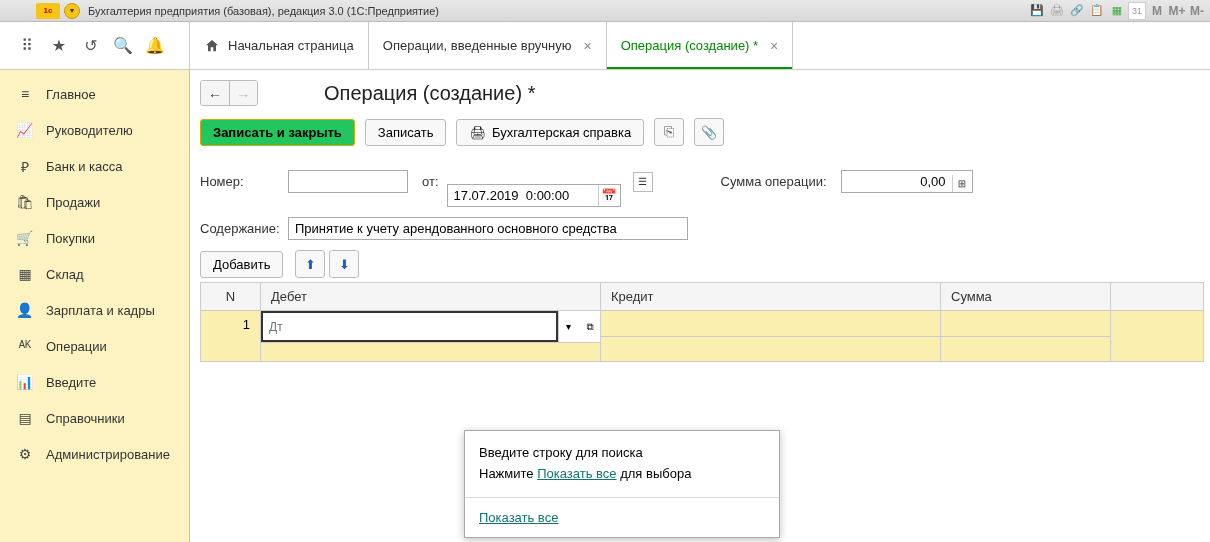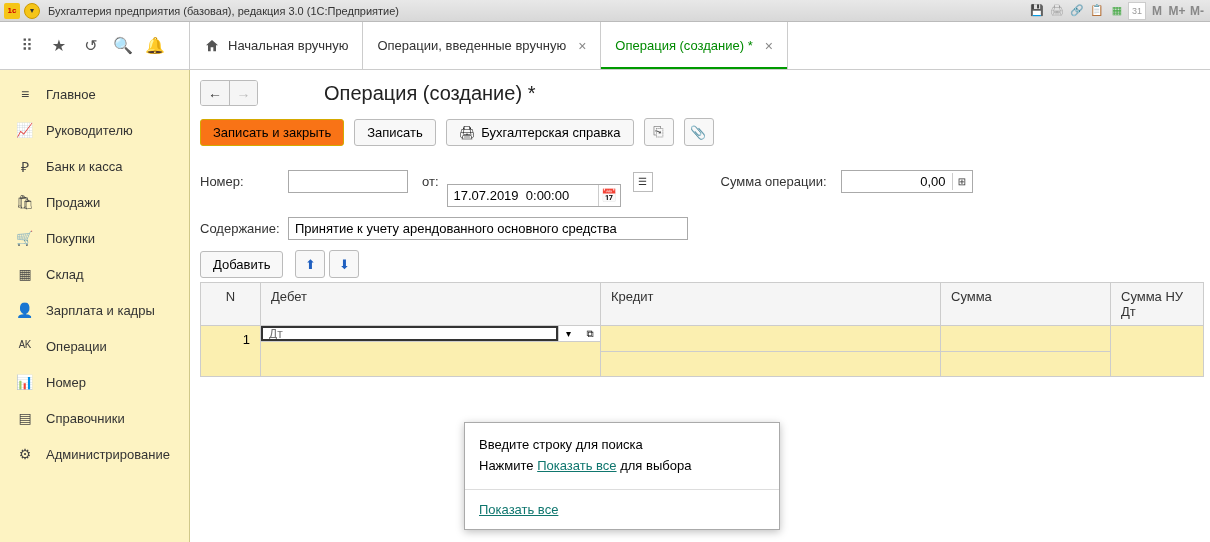--- a/index.html
+++ b/index.html
@@ -1,20 +1,20 @@
 <!DOCTYPE html>
 <html><head>
 <meta charset="utf-8">
 <style>
   * { box-sizing: border-box; margin: 0; padding: 0; font-family: Arial, sans-serif; }
   body { background: #fff; font-size: 13px; overflow: hidden; width: 1210px; height: 542px; }
 
   
   .titlebar { height: 22px; background: linear-gradient(#e8e8e8, #d8d8d8); border-bottom: 1px solid #bbb; display: flex; align-items: center; padding: 0 4px; gap: 4px; font-size: 11px; color: #333; }
-  .titlebar .app-icon { width: 16px; height: 16px; background: #f5c518; border-radius: 2px; display: flex; align-items: center; justify-content: center; font-size: 8px; font-weight: bold; color: #c00; }
+  .titlebar .app-icon { width: 24px; height: 16px; background: #f5c518; border-radius: 2px; display: flex; align-items: center; justify-content: center; font-size: 8px; font-weight: bold; color: #c00; margin-left: 32px; }
   .titlebar .dropdown-btn { width: 16px; height: 16px; background: #f5c518; border-radius: 50%; border: 1px solid #cc9900; display: flex; align-items: center; justify-content: center; font-size: 8px; color: #333; cursor: pointer; }
   .titlebar .title-text { flex: 1; padding-left: 4px; }
   .titlebar .tb-right { display: flex; gap: 2px; align-items: center; }
   .titlebar .tb-icon { width: 18px; height: 18px; display: flex; align-items: center; justify-content: center; color: #999; font-size: 11px; cursor: pointer; }
   .titlebar .tb-icon.green { color: #4a4; }
   .titlebar .tb-icon.m { font-weight: bold; color: #888; font-size: 12px; }
   .titlebar .cal-icon { border: 1px solid #ccc; padding: 0 2px; font-size: 9px; background: #fff; }
 
   
   .topnav { height: 48px; border-bottom: 1px solid #ccc; display: flex; align-items: stretch; }
@@ -38,21 +38,21 @@
   
   .main { flex: 1; padding: 10px 6px 0 10px; position: relative; }
   .hdr-row { display: flex; align-items: center; gap: 6px; margin-bottom: 12px; }
   .nav-arrows { display: flex; border: 1px solid #bbb; border-radius: 3px; overflow: hidden; }
   .nav-arrows .arr { width: 28px; height: 24px; display: flex; align-items: center; justify-content: center; background: #f5f5f5; cursor: pointer; font-size: 14px; color: #333; }
   .nav-arrows .arr + .arr { border-left: 1px solid #bbb; color: #bbb; }
   .page-title { font-size: 20px; margin-left: 60px; color: #222; }
 
   .toolbar { display: flex; align-items: center; gap: 10px; margin-bottom: 10px; }
   .btn { border: 1px solid #bbb; border-radius: 3px; padding: 5px 12px; background: #f8f8f8; font-size: 13px; cursor: pointer; display: flex; align-items: center; gap: 6px; }
-  .btn.primary { background: #f97316; border-color: #d4aa00; font-weight: normal; }
+  .btn.primary { background: #22c55e; border-color: #d4aa00; font-weight: bold; }
   .icon-btn { width: 30px; height: 28px; border: 1px solid #bbb; border-radius: 3px; background: #f8f8f8; display: flex; align-items: center; justify-content: center; cursor: pointer; font-size: 13px; color: #555; }
 
   .form-row { display: flex; align-items: center; gap: 8px; margin-bottom: 10px; font-size: 13px; color: #333; }
   .label-1 { width: 80px; }
   .input { border: 1px solid #aaa; padding: 3px 6px; font-size: 13px; background: #fff; }
   .input.num { width: 120px; }
   .input.date { width: 150px; }
   .date-wrap { display: flex; align-items: center; border: 1px solid #aaa; margin-top: 28px; }
   .date-wrap .input { border: none; }
   .date-wrap .cal { width: 22px; text-align: center; border-left: 1px solid #ccc; cursor: pointer; color: #555; padding: 3px 0; }
@@ -74,35 +74,35 @@
   .th { padding: 6px 10px; border-right: 1px solid #ccc; }
   .th.n { width: 60px; text-align: center; }
   .th.debit { width: 340px; }
   .th.credit { width: 340px; }
   .th.sum { width: 170px; }
   .th.sumnu { flex: 1; border-right: none; }
   .trow { display: flex; min-height: 50px; }
   .td { border-right: 1px solid #ccc; position: relative; }
   .td.n { width: 60px; background: #fbefb0; text-align: right; padding: 6px 10px; }
   .td.debit { width: 340px; display: flex; flex-direction: column; }
-  .td.debit .cell-top { display: flex; height: 16px; border-bottom: 1px solid #ccc; }
+  .td.debit .cell-top { display: flex; height: 32px; border-bottom: 1px solid #ccc; }
   .td.debit .account-input { flex: 1; border: 2px solid #333; padding: 2px 6px; color: #aaa; font-size: 12px; }
   .td.debit .dd { width: 20px; border-left: 1px solid #ccc; display: flex; align-items: center; justify-content: center; font-size: 10px; cursor: pointer; }
   .td.debit .ext { width: 20px; display: flex; align-items: center; justify-content: center; font-size: 10px; cursor: pointer; margin-left: 2px; }
   .td.debit .cell-bot { flex: 1; background: #fbefb0; }
   .td.credit { width: 340px; }
   .td.credit .c1 { height: 26px; background: #fbefb0; border-bottom: 1px solid #ccc; }
   .td.credit .c2 { height: 24px; background: #fbefb0; }
   .td.sum { width: 170px; }
   .td.sum .s1 { height: 26px; background: #fbefb0; border-bottom: 1px solid #ccc; }
   .td.sum .s2 { height: 24px; background: #fbefb0; }
   .td.sumnu { flex: 1; background: #fbefb0; border-right: none; }
 
   
-  .popup { position: absolute; top: 352px; left: 274px; width: 316px; border: 1px solid #aaa; background: #fff; box-shadow: 0 2px 8px rgba(0,0,0,0.25); font-size: 13px; }
+  .popup { position: absolute; top: 360px; left: 274px; width: 316px; border: 1px solid #aaa; background: #fff; box-shadow: 0 2px 8px rgba(0,0,0,0.25); font-size: 13px; }
   .popup .p-top { padding: 12px 14px; border-bottom: 1px solid #ddd; line-height: 1.6; }
   .popup .p-bot { padding: 12px 14px; }
   .popup a { color: #0f766e; text-decoration: underline; cursor: pointer; }
 </style>
 </head>
 <body>
 
 <div class="titlebar">
   <div class="app-icon">1c</div>
   <div class="dropdown-btn">▾</div>
@@ -126,21 +126,21 @@
     <div class="nav-icon">★</div>
     <div class="nav-icon">↺</div>
     <div class="nav-icon">🔍</div>
     <div class="nav-icon">🔔</div>
   </div>
   <div class="tabs">
     <div class="tab home">
       <svg viewBox="0 0 24 24">
           <path d="M12 3l9 8h-3v9h-4v-6h-4v6H6v-9H3z"></path>
         </svg>
-      <span>Начальная вручную</span>
+      <span>Начальная страница</span>
     </div>
     <div class="tab">
       <span>Операции, введенные вручную</span>
       <span class="close-x">×</span>
     </div>
     <div class="tab active">
       <span>Операция (создание) *</span>
       <span class="close-x">×</span>
     </div>
   </div>
@@ -176,21 +176,21 @@
     <div class="side-item">
         <span class="si-icon">👤</span>
         <span>Зарплата и кадры</span>
       </div>
     <div class="side-item">
         <span class="si-icon">ᴬᴷ</span>
         <span>Операции</span>
       </div>
     <div class="side-item">
         <span class="si-icon">📊</span>
-        <span>Номер</span>
+        <span>Введите</span>
       </div>
     <div class="side-item">
         <span class="si-icon">▤</span>
         <span>Справочники</span>
       </div>
     <div class="side-item">
         <span class="si-icon">⚙</span>
         <span>Администрирование</span>
       </div>
   </div>
@@ -218,21 +218,21 @@
     <div class="form-row">
       <span class="label-1">Номер:</span>
       <input class="input num" style="">
       <span style="margin-left:6px;">от:</span>
       <div class="date-wrap">
         <input class="input date" value="17.07.2019  0:00:00" style="">
         <div class="cal">📅</div>
       </div>
       <div class="list-btn">☰</div>
       <span class="sum-label">Сумма операции:</span>
-      <div class="sum-wrap" style="margin-left:6px;">
+      <div class="sum-wrap" style="margin-left:6px;align-items:flex-end;">
         <input class="input sum" value="0,00" style="">
         <div class="calc">⊞</div>
       </div>
     </div>
 
     <div class="form-row">
       <span class="label-1">Содержание:</span>
       <input class="input content-input" value="Принятие к учету арендованного основного средства" style="">
     </div>
 
@@ -243,21 +243,20 @@
         <div class="icon-btn">⬇</div>
       </div>
     </div>
 
     <div class="table">
       <div class="thead">
         <div class="th n">N</div>
         <div class="th debit">Дебет</div>
         <div class="th credit">Кредит</div>
         <div class="th sum">Сумма</div>
-        <div class="th sumnu">Сумма НУ Дт</div>
       </div>
       <div class="trow">
         <div class="td n">1</div>
         <div class="td debit">
           <div class="cell-top">
             <input class="account-input" placeholder="Дт" style="">
             <div class="dd">▾</div>
             <div class="ext">⧉</div>
           </div>
           <div class="cell-bot"></div>

